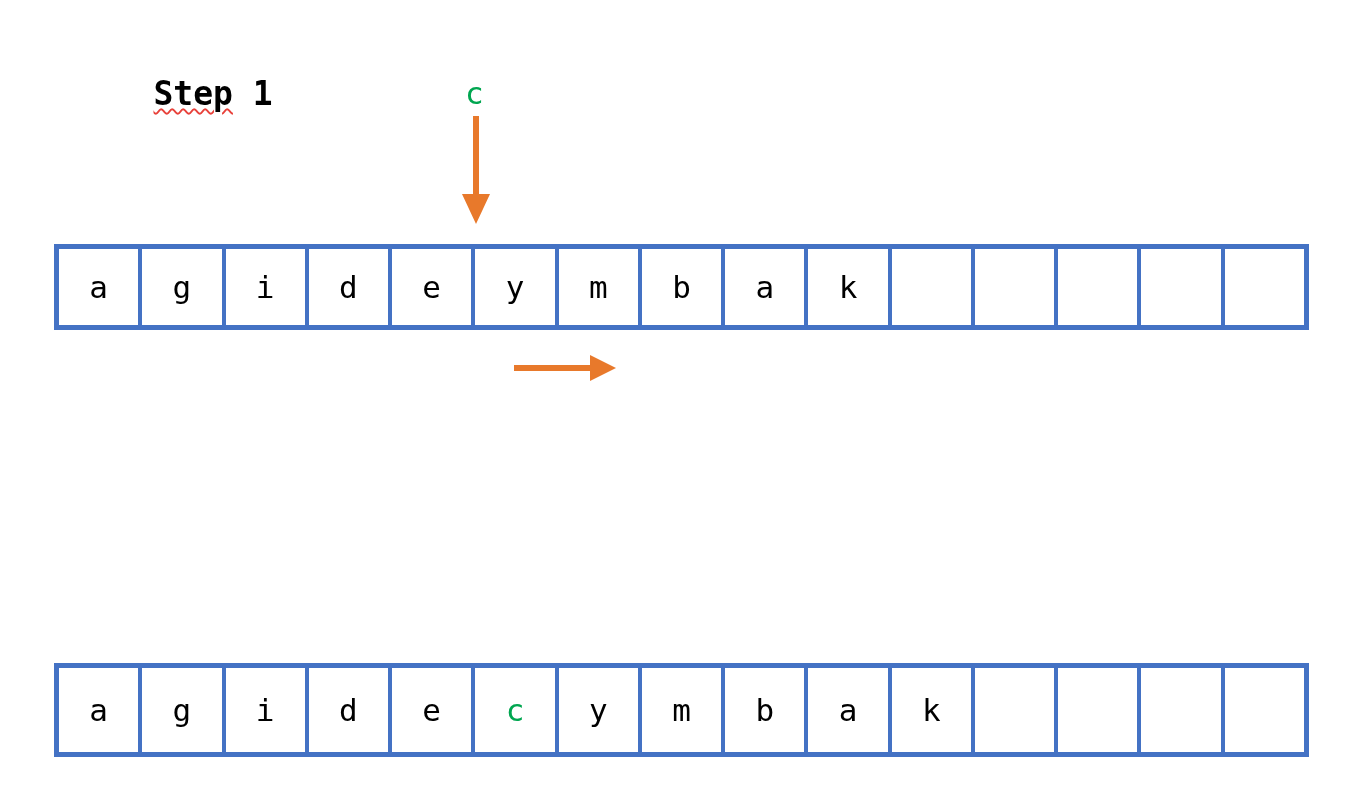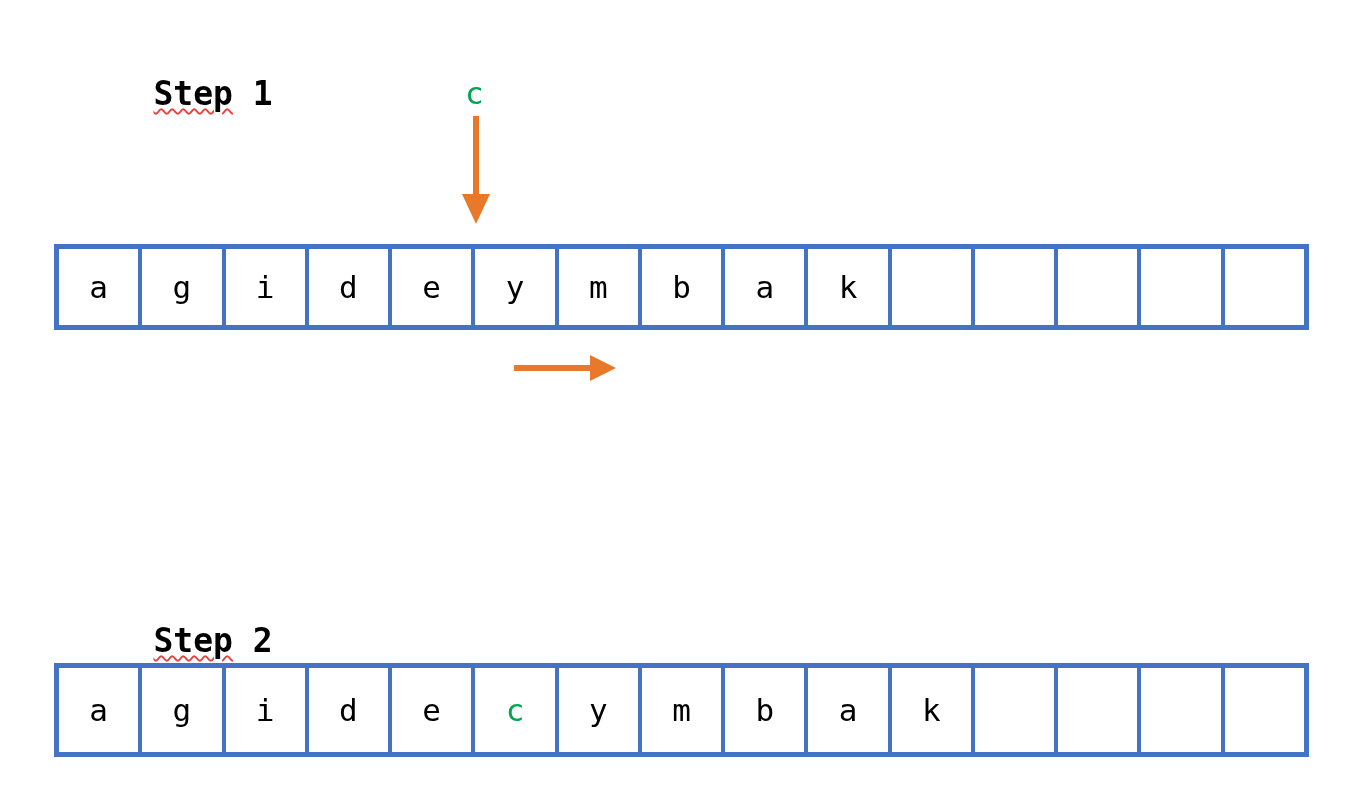--- a/index.html
+++ b/index.html
@@ -135,23 +135,20 @@
       <div class="array-cell"></div>
       <div class="array-cell"></div>
     </div>
 
   <svg class="arrow-svg" style="left:496px; top:352px;" width="108" height="32" viewBox="0 0 108 32">
     <line x1="2" y1="16" x2="84" y2="16" stroke="#E8792B" stroke-width="6"></line>
     <polygon points="104,16 78,3 78,29" fill="#E8792B"></polygon>
   </svg>
 
 
-  <div class="step-title" style="left:58px; top:591px;">
-    <span class="misspell">Step</span><span> 2</span>
-  </div>
 
   <div class="array-row" id="array-row-2" style="left:38px; top:663px; width:1255px; height:94px;">
       <div class="array-cell">a</div>
       <div class="array-cell">g</div>
       <div class="array-cell">i</div>
       <div class="array-cell">d</div>
       <div class="array-cell">e</div>
       <div class="array-cell highlight">c</div>
       <div class="array-cell">y</div>
       <div class="array-cell">m</div>

